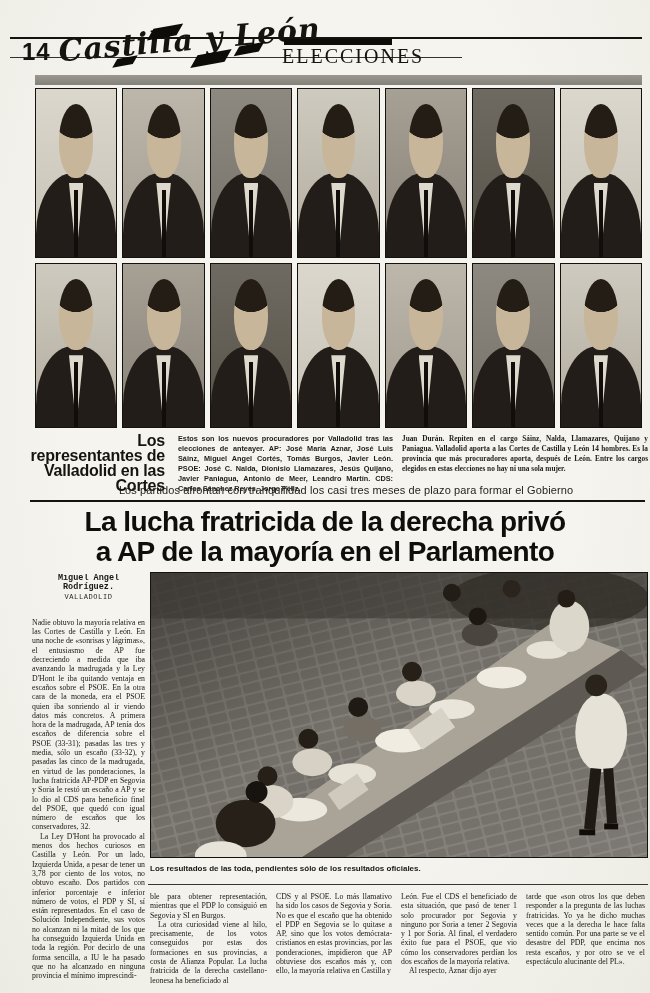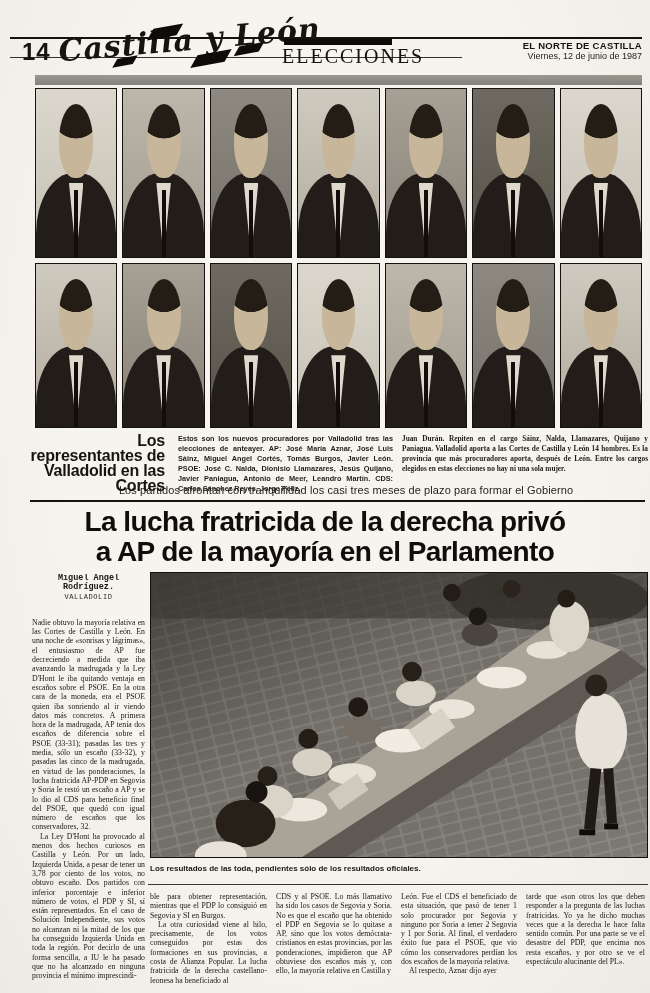--- a/index.html
+++ b/index.html
@@ -90,24 +90,20 @@
   <div class="abs rule-top"></div>
   <div class="abs rule-mid"></div>
   <div class="abs page-num">14</div>
   <div class="abs logo-script">Castilla y León</div>
   <div class="abs diamond d1"></div>
   <div class="abs diamond d2"></div>
   <div class="abs diamond d3"></div>
   <div class="abs diamond d4"></div>
   <div class="abs sec-bar"></div>
   <div class="abs sec-label">ELECCIONES</div>
-  <div class="abs paper-block">
-    <div class="paper-name">EL NORTE DE CASTILLA</div>
-    <div class="paper-date">Viernes, 12 de junio de 1987</div>
-  </div>
   <div class="abs gray-band"></div>
 
   <div class="abs photo-row row1">
       <div class="portrait tone0">
         <i class="ph-torso"></i>
         <i class="ph-shirt"></i>
         <i class="ph-tie"></i>
         <i class="ph-head"></i>
       </div>
       <div class="portrait tone1">

